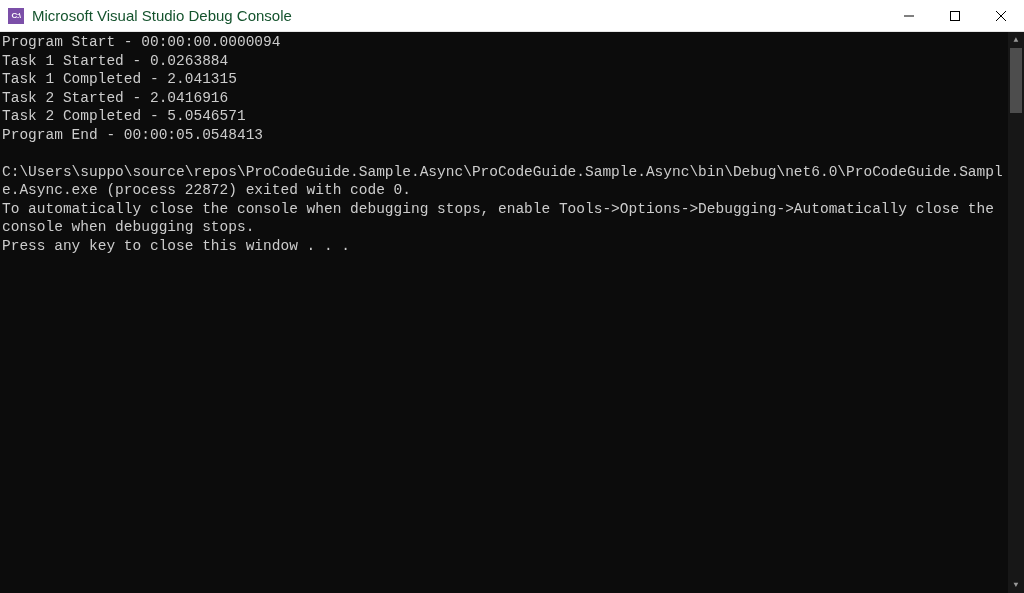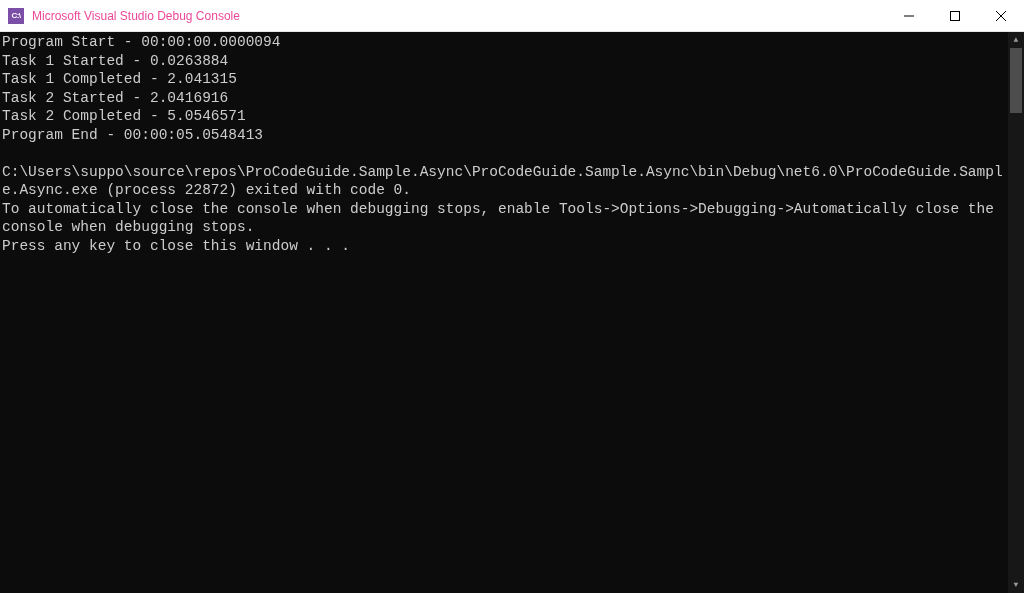--- a/index.html
+++ b/index.html
@@ -33,22 +33,22 @@
       align-items: center;
       justify-content: center;
       margin-right: 8px;
       color: #ffffff;
       font-size: 8px;
       font-weight: bold;
       font-family: "Segoe UI", sans-serif;
       letter-spacing: -0.5px;
     }
     .title-text {
-      font-size: 12px;
-      color: #ec4899;
+      font-size: 15px;
+      color: #14532d;
       flex: 1;
     }
     .window-controls {
       display: flex;
       height: 100%;
     }
     .win-btn {
       width: 46px;
       height: 100%;
       display: flex;

